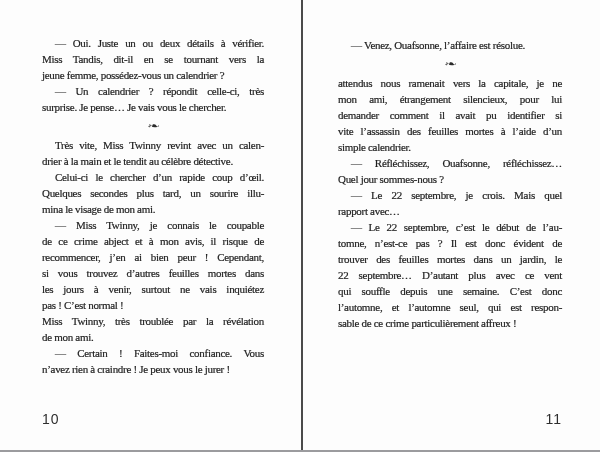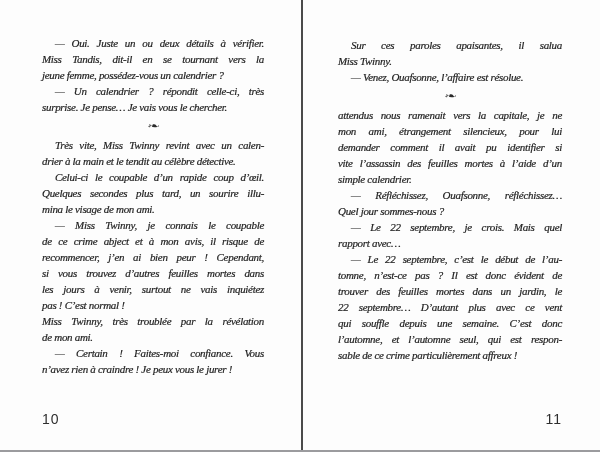--- a/index.html
+++ b/index.html
@@ -43,21 +43,21 @@
     position: absolute;
     left: 0;
     right: 0;
     font-size: 11px;
     line-height: 16px;
     letter-spacing: -0.3px;
     -webkit-text-stroke: 0.2px #1e1e1e;
   }
   .page.left  .page-body { top: 35px; }
   .page.right .page-body { top: 37px; }
-  .para { margin: 0; font-style: italic; }
+  .para { margin: 0; }
   .ln {
     height: 16px;
     text-align: justify;
     text-align-last: justify;
     white-space: nowrap;
     overflow: visible;
   }
   .ln.first { padding-left: 13px; }
   .ln.last  { text-align-last: left; white-space: normal; }
   .orn {
@@ -99,21 +99,21 @@
         <div class="para">
           <div class="ln first">— Un calendrier ? répondit celle-ci, très</div>
           <div class="ln last">surprise. Je pense… Je vais vous le chercher.</div>
         </div>
         <div class="orn"><span class="glyph">❧</span></div>
         <div class="para">
           <div class="ln first">Très vite, Miss Twinny revint avec un calen-</div>
           <div class="ln last">drier à la main et le tendit au célèbre détective.</div>
         </div>
         <div class="para">
-          <div class="ln first">Celui-ci le coupable d’un rapide coup d’œil.</div>
+          <div class="ln first">Celui-ci le chercher d’un rapide coup d’œil.</div>
           <div class="ln">Quelques secondes plus tard, un sourire illu-</div>
           <div class="ln last">mina le visage de mon ami.</div>
         </div>
         <div class="para">
           <div class="ln first">— Miss Twinny, je connais le coupable</div>
           <div class="ln">de ce crime abject et à mon avis, il risque de</div>
           <div class="ln">recommencer, j’en ai bien peur ! Cependant,</div>
           <div class="ln">si vous trouvez d’autres feuilles mortes dans</div>
           <div class="ln">les jours à venir, surtout ne vais inquiétez</div>
           <div class="ln last">pas ! C’est normal !</div>
@@ -125,24 +125,20 @@
         <div class="para">
           <div class="ln first">— Certain ! Faites-moi confiance. Vous</div>
           <div class="ln last">n’avez rien à craindre ! Je peux vous le jurer !</div>
         </div>
       </div>
     <div class="pagenum">10</div>
   </div>
 
   <div class="page right">
     <div class="page-body">
-        <div class="para">
-          <div class="ln first">Sur ces paroles apaisantes, il salua</div>
-          <div class="ln last">Miss Twinny.</div>
-        </div>
         <div class="para">
           <div class="ln first last">— Venez, Ouafsonne, l’affaire est résolue.</div>
         </div>
         <div class="orn"><span class="glyph">❧</span></div>
         <div class="para">
           <div class="ln">attendus nous ramenait vers la capitale, je ne</div>
           <div class="ln">mon ami, étrangement silencieux, pour lui</div>
           <div class="ln">demander comment il avait pu identifier si</div>
           <div class="ln">vite l’assassin des feuilles mortes à l’aide d’un</div>
           <div class="ln last">simple calendrier.</div>

